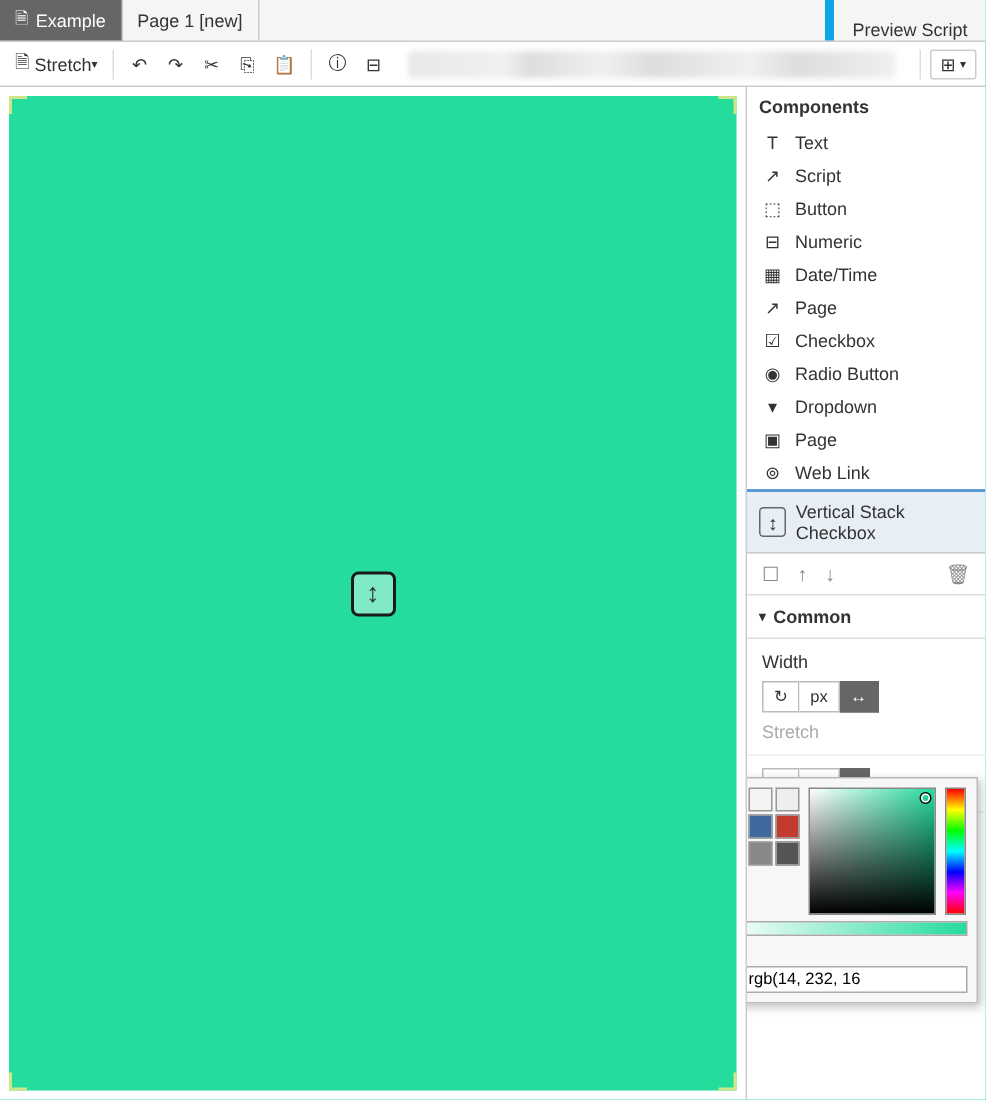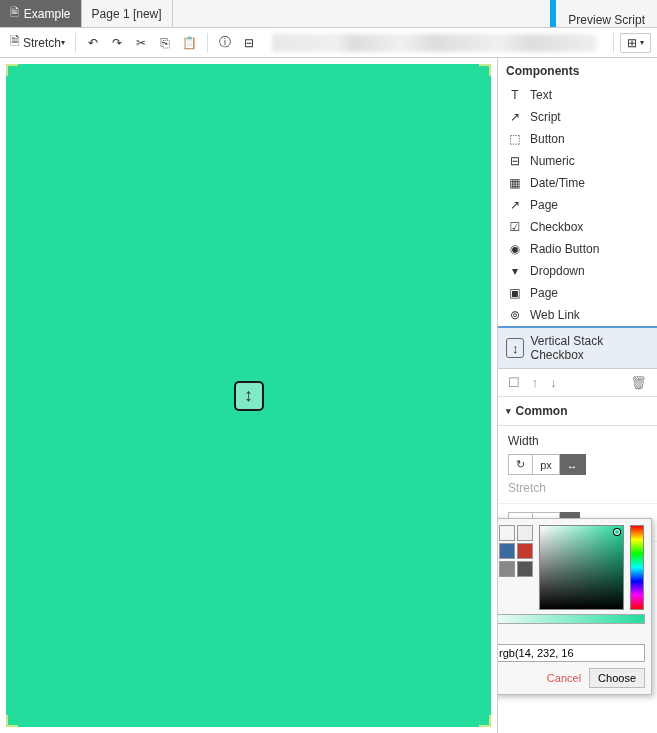--- a/index.html
+++ b/index.html
@@ -240,24 +240,20 @@
           <div class="sv-cursor"></div>
         </div>
         <div class="hue-bar"></div>
       </div>
       <div class="alpha-row"></div>
       <div class="cp-bottom">
         <div class="cp-old"></div>
         <div class="cp-new"></div>
         <input class="cp-input" value="rgb(14, 232, 16" style="">
       </div>
-      <div class="cp-actions">
-        <span class="cp-cancel">Cancel</span>
-        <button class="cp-choose">Choose</button>
-      </div>
     </div>
 
     <div class="fill-row">
       <div class="bucket">
         <span>🪣</span>
         <span class="caret">▾</span>
       </div>
       <div class="color-swatch-btn">
         <div class="sw" style="background:#24dc9c"></div>
         <div class="dd">▾</div>

